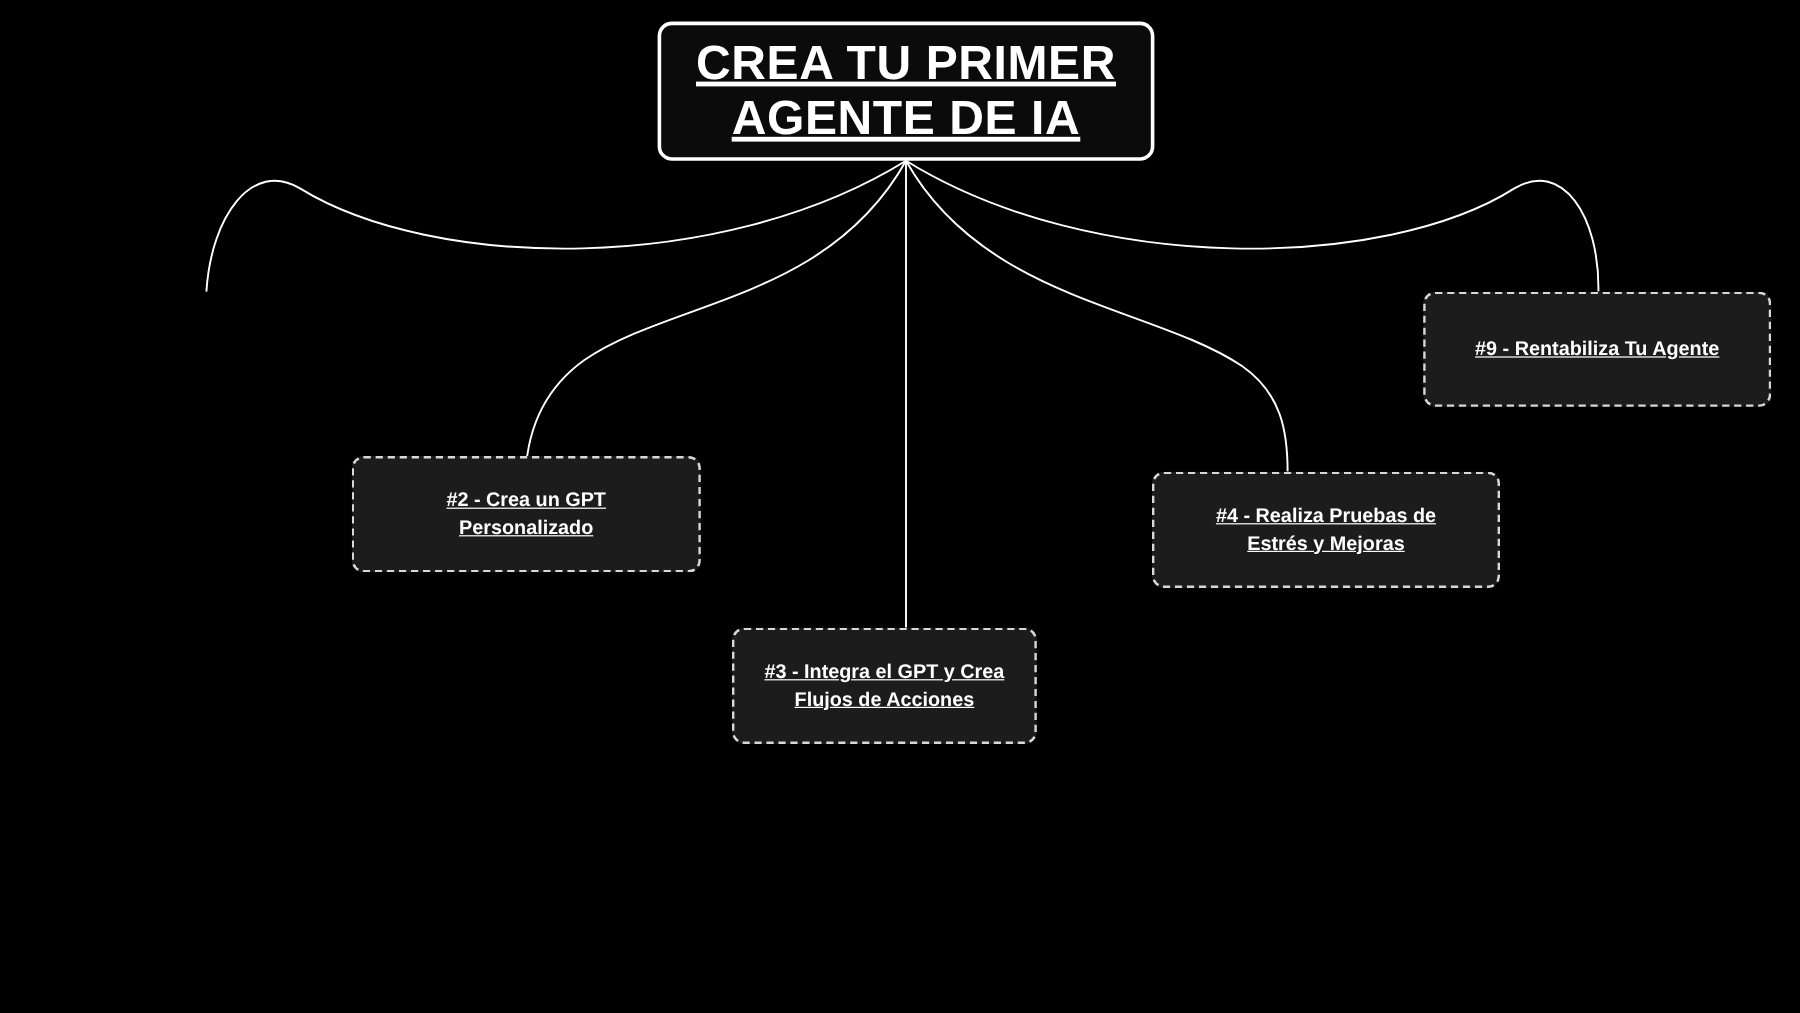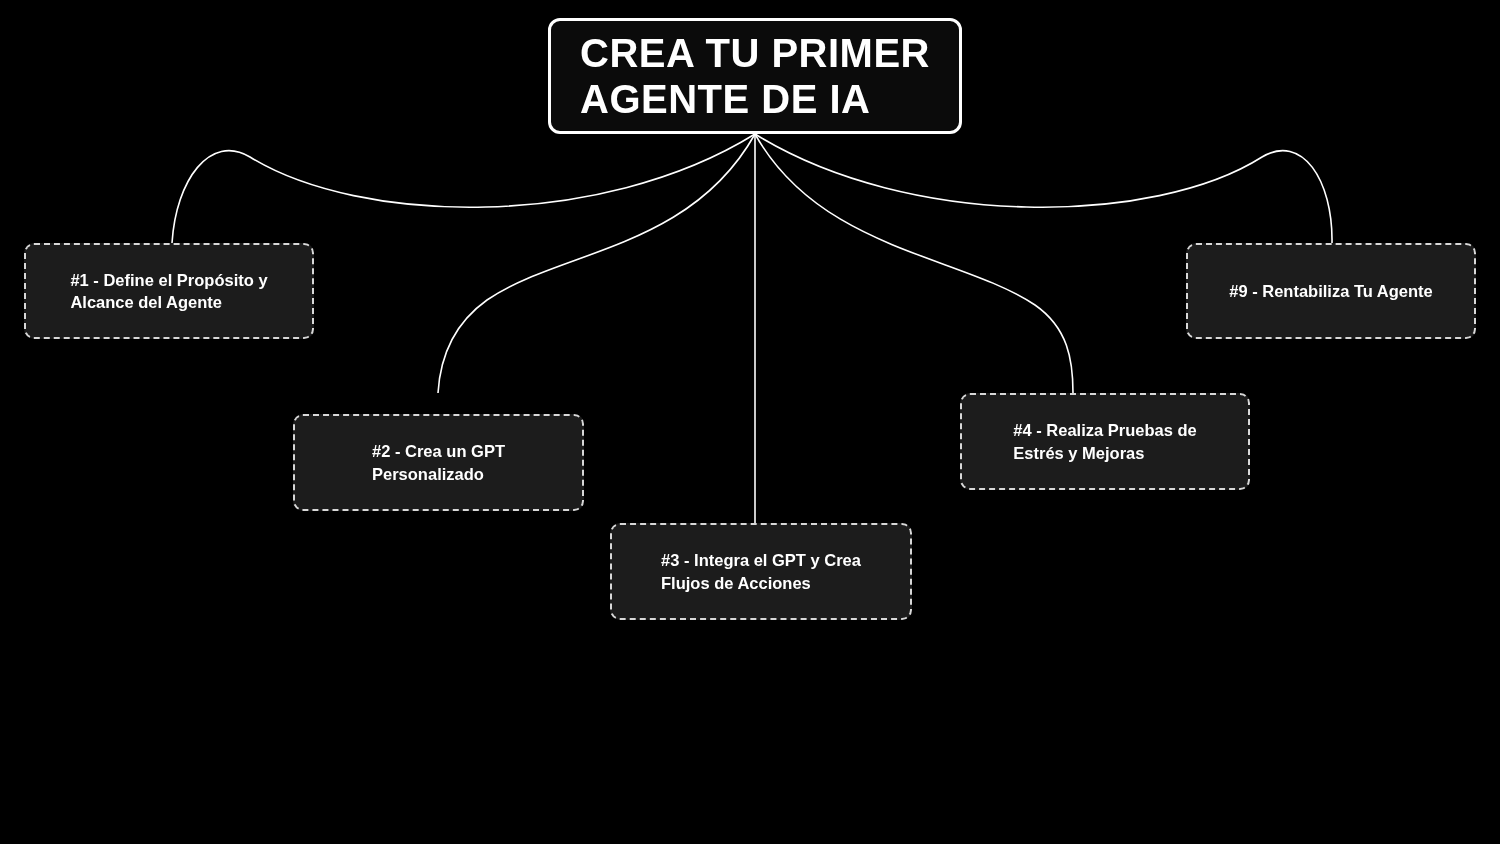--- a/index.html
+++ b/index.html
@@ -24,22 +24,23 @@
     pointer-events: none;
   }
   .node {
     position: absolute;
     box-sizing: border-box;
     background: #1c1c1c;
     color: #ffffff;
     display: flex;
     align-items: center;
     justify-content: center;
-    text-align: left;
+    text-align: center;
     border-radius: 10px;
+    text-decoration: underline;
   }
   .root-node {
     border: 3px solid #ffffff;
     background: #0b0b0b;
     font-size: 40px;
     font-weight: bold;
     line-height: 1.15;
     letter-spacing: 0.5px;
     border-radius: 12px;
   }
@@ -66,31 +67,27 @@
     <path fill="none" stroke="#ffffff" stroke-width="1.6" d="M 755 134 L 755 523"></path>
     <path fill="none" stroke="#ffffff" stroke-width="1.6" d="M 755 134 C 820 250 960 255 1035 305 C 1068 328 1073 360 1073 393"></path>
     <path fill="none" stroke="#ffffff" stroke-width="1.6" d="M 755 134 C 910 230 1155 225 1262 157 C 1302 133 1333 180 1332 243"></path>
   </svg>
 
   <div class="node root-node" style="left: 548px; top: 18px; width: 414px; height: 116px;">
     <span class="node-label">CREA TU PRIMER
 AGENTE DE IA</span>
   </div>
 
-  <div class="node branch-node" style="left: 24px; top: 243px; width: 290px; height: 96px;">
-    <span class="node-label">#1 - Define el Propósito y
-Alcance del Agente</span>
-  </div>
 
-  <div class="node branch-node" style="left: 293px; top: 414px; width: 291px; height: 97px;">
+  <div class="node branch-node" style="left: 293px; top: 380px; width: 291px; height: 97px;">
     <span class="node-label">#2 - Crea un GPT
 Personalizado</span>
   </div>
 
-  <div class="node branch-node" style="left: 610px; top: 523px; width: 302px; height: 97px;">
+  <div class="node branch-node" style="left: 610px; top: 523px; width: 254px; height: 97px;">
     <span class="node-label">#3 - Integra el GPT y Crea
 Flujos de Acciones</span>
   </div>
 
   <div class="node branch-node" style="left: 928px; top: 393px; width: 290px; height: 97px; margin-left: 32px;">
     <span class="node-label">#4 - Realiza Pruebas de
 Estrés y Mejoras</span>
   </div>
 
   <div class="node branch-node" style="left: 1186px; top: 243px; width: 290px; height: 96px;">

